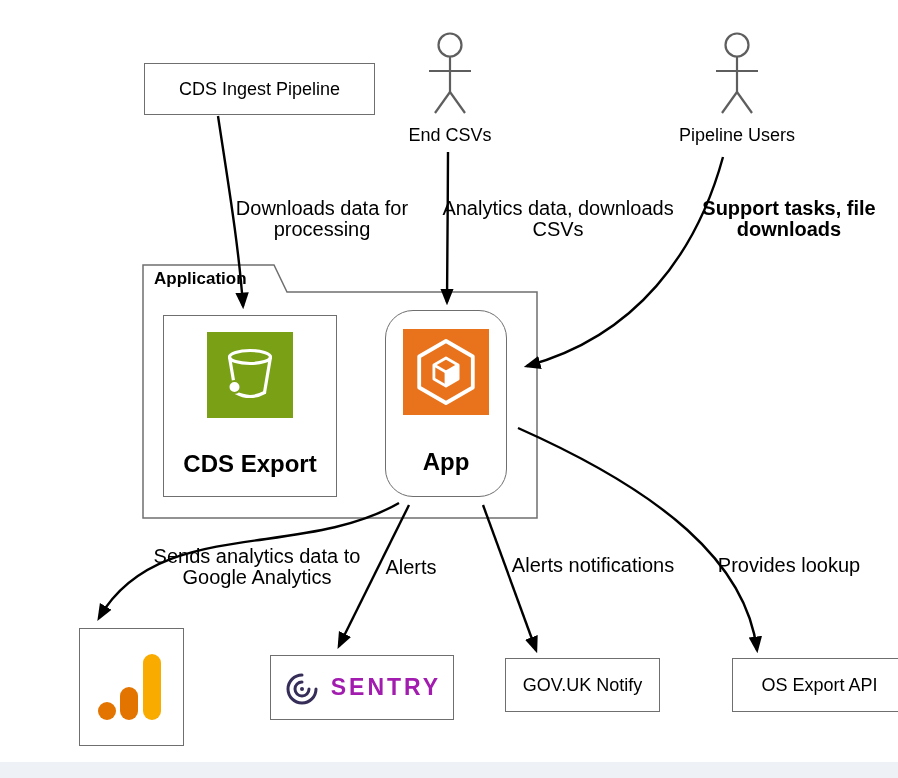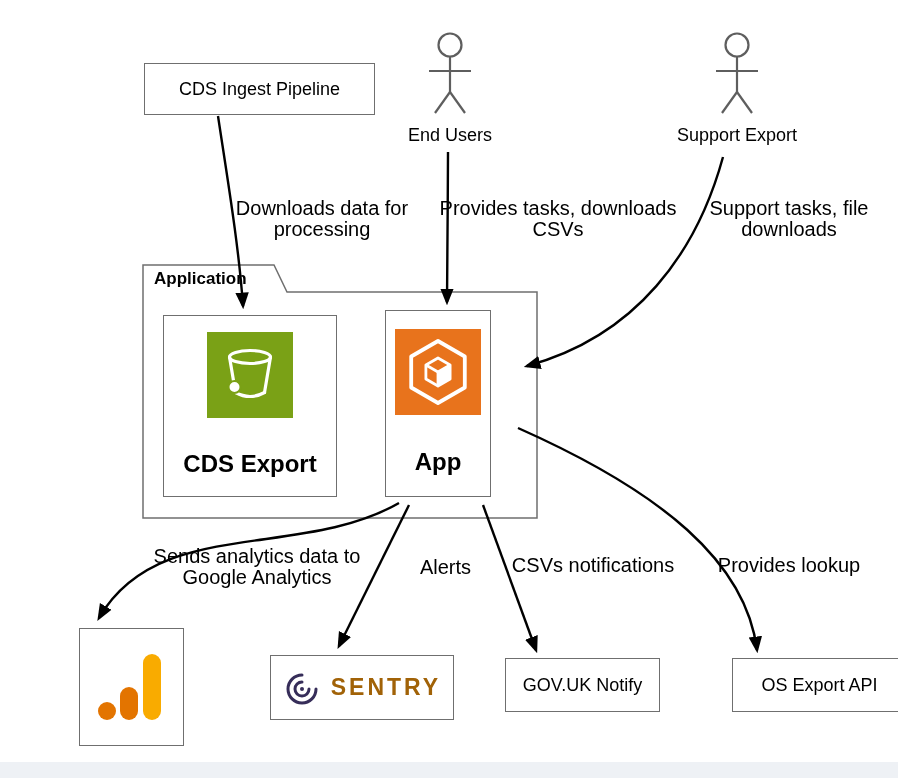--- a/index.html
+++ b/index.html
@@ -13,82 +13,82 @@
   .node-box  { position:absolute; background:#fff; border:1.5px solid #6F6F6F; z-index:2; }
   .node-icon { position:absolute; left:50%; transform:translateX(-50%); line-height:0; }
   .node-title{ position:absolute; left:0; right:0; text-align:center; font-weight:bold; font-size:24px; }
 
   .actor-label   { position:absolute; text-align:center; font-size:18px; z-index:2; }
   .boundary-label{ position:absolute; font-weight:bold; font-size:17px; z-index:2; }
   .edge-label    { position:absolute; text-align:center; font-size:20px; line-height:21px;
                    white-space:pre-line; z-index:3; }
 
   .sentry-inner { display:flex; align-items:center; gap:10px; }
-  .sentry-word  { font-size:23px; font-weight:bold; letter-spacing:3px; color:#a16207; }
+  .sentry-word  { font-size:23px; font-weight:bold; letter-spacing:3px; color:#a21caf; }
 
   .bottom-strip { position:absolute; left:0; right:0; bottom:0; height:16px; background:#eef1f5; z-index:1; }
 </style>
 </head>
 <body>
 
 <div class="canvas">
 
   <div class="plain-box" style="left:100px; top:63px; width:231px; height:52px;">
     <span>CDS Ingest Pipeline</span>
   </div>
 
-  <div class="actor-label" style="left:370px; top:125px; width:160px;">End Users</div>
-  <div class="actor-label" style="left:647px; top:125px; width:180px;">Support Export</div>
+  <div class="actor-label" style="left:370px; top:125px; width:160px;">End CSVs</div>
+  <div class="actor-label" style="left:647px; top:125px; width:180px;">Pipeline Users</div>
 
   <div class="edge-label" style="left:212px; top:198px; width:220px;">Downloads data for
 processing</div>
-  <div class="edge-label" style="left:433px; top:198px; width:250px;">Provides tasks, downloads
+  <div class="edge-label" style="left:433px; top:198px; width:250px;">Analytics data, downloads
 CSVs</div>
-  <div class="edge-label" style="left:679px; top:198px; width:220px;">Support tasks, file
+  <div class="edge-label" style="left:679px; top:198px; width:220px;font-weight:bold;">Support tasks, file
 downloads</div>
 
   <div class="boundary-label" style="left:154px; top:269px;">Application</div>
 
   <div class="node-box" style="left:163px; top:315px; width:174px; height:182px;">
     <div class="node-icon" style="top:16px;">
       <svg width="86" height="86" viewBox="0 0 86 86">
         <rect x="0" y="0" width="86" height="86" fill="#7AA116"></rect>
         <g stroke="#ffffff" stroke-width="3.2" fill="none" stroke-linecap="round">
           <ellipse cx="43" cy="25" rx="20.5" ry="6.5"></ellipse>
           <path d="M 22.5 25 L 28.5 60.5"></path>
           <path d="M 63.5 25 L 57.5 60.5"></path>
           <path d="M 28.5 60.5 Q 43 68.5 57.5 60.5"></path>
         </g>
         <circle cx="27.5" cy="55" r="6" fill="#ffffff" stroke="#7AA116" stroke-width="2"></circle>
       </svg>
     </div>
     <div class="node-title" style="bottom:18px;">CDS Export</div>
   </div>
 
-  <div class="node-box" style="left:385px; top:310px; width:106px; height:187px;">
+  <div class="node-box" style="left:385px; top:310px; width:122px; height:187px;border-radius:28px;">
     <div class="node-icon" style="top:18px;">
       <svg width="86" height="86" viewBox="0 0 86 86">
         <rect x="0" y="0" width="86" height="86" fill="#E8731C"></rect>
         <path d="M 43 12 L 69.8 27.5 L 69.8 58.5 L 43 74 L 16.2 58.5 L 16.2 27.5 Z" fill="none" stroke="#ffffff" stroke-width="3.8" stroke-linejoin="round"></path>
         <g stroke="#ffffff" stroke-width="2.8" stroke-linejoin="round" fill="none">
           <path d="M 43 29 L 55.1 36 L 55.1 50 L 43 57 L 30.9 50 L 30.9 36 Z"></path>
           <path d="M 43 43 L 30.9 36"></path>
           <path d="M 43 43 L 55.1 36"></path>
           <path d="M 43 43 L 43 57"></path>
         </g>
         <path d="M 43 43 L 55.1 36 L 55.1 50 L 43 57 Z" fill="#ffffff"></path>
       </svg>
     </div>
     <div class="node-title" style="bottom:20px;">App</div>
   </div>
 
   <div class="edge-label" style="left:142px; top:546px; width:230px;">Sends analytics data to
 Google Analytics</div>
-  <div class="edge-label" style="left:351px; top:557px; width:120px;text-align:right;">Alerts</div>
-  <div class="edge-label" style="left:483px; top:555px; width:220px;">CSVs notifications</div>
+  <div class="edge-label" style="left:351px; top:557px; width:120px;">Alerts</div>
+  <div class="edge-label" style="left:483px; top:555px; width:220px;">Alerts notifications</div>
   <div class="edge-label" style="left:689px; top:555px; width:200px;">Provides lookup</div>
 
   <div class="plain-box" style="left:35px; top:628px; width:105px; height:118px;">
     <svg width="72" height="72" viewBox="0 0 72 72">
       <rect x="47" y="3" width="18" height="66" rx="9" fill="#F9AB00"></rect>
       <rect x="24" y="36" width="18" height="33" rx="9" fill="#E37400"></rect>
       <circle cx="11" cy="60" r="9" fill="#E37400"></circle>
     </svg>
   </div>
 

